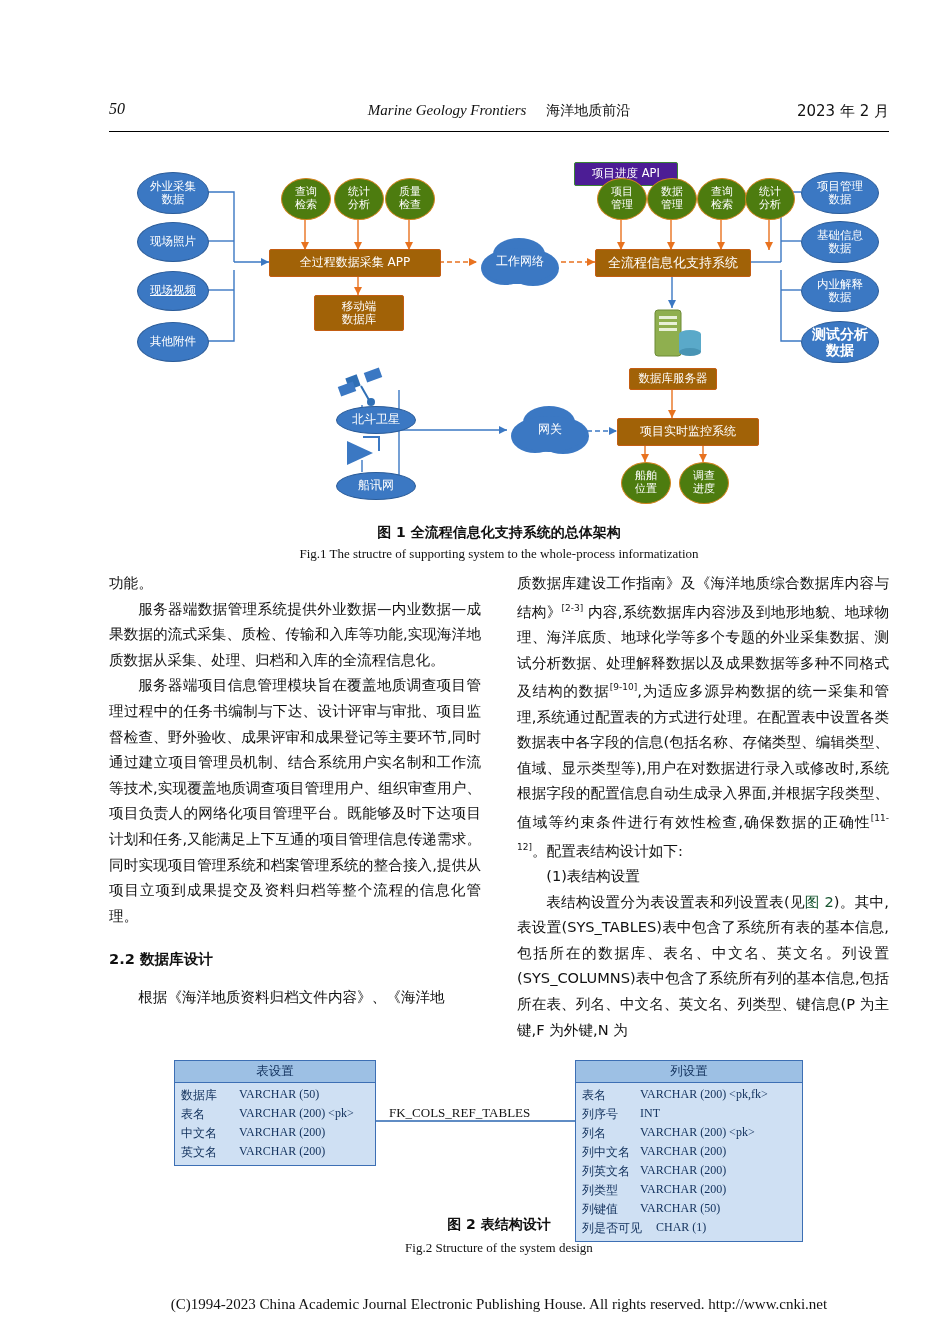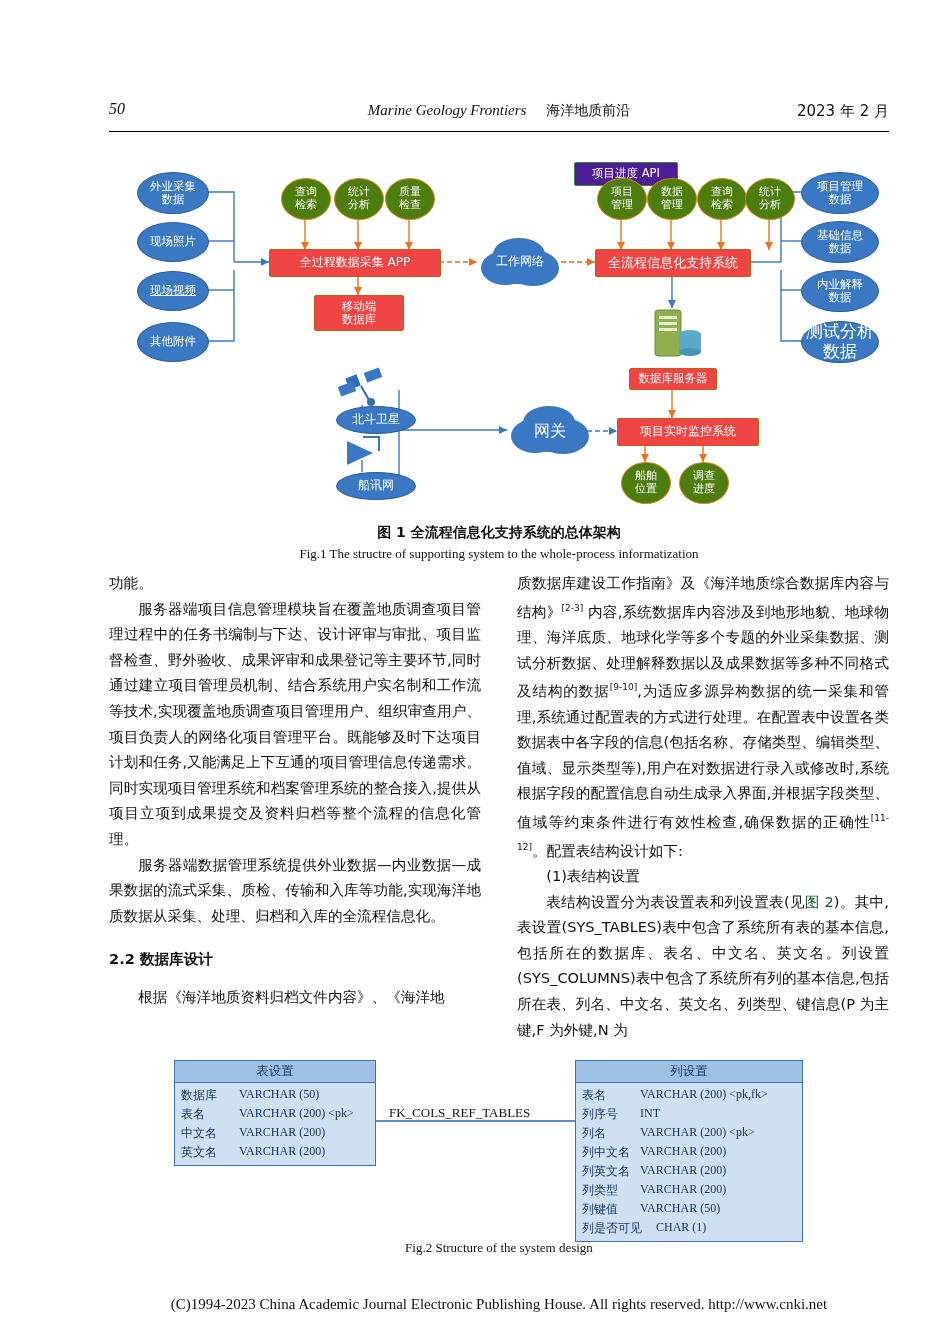--- a/index.html
+++ b/index.html
@@ -18,21 +18,21 @@
   .runhead .center .cn{font-family:"DejaVu Sans",sans-serif;font-size:14px;text-align:center;}
   .runhead .date{position:absolute;right:0;top:2px;font-size:15px;font-family:"DejaVu Sans",sans-serif;}
   .rule{position:absolute;left:85px;top:131px;width:780px;height:1px;background:#000;}
 
   
   .fig1{position:absolute;left:85px;top:140px;width:780px;height:375px;}
   .node{position:absolute;display:flex;align-items:center;justify-content:center;text-align:center;
         font-family:"DejaVu Sans",sans-serif;color:#fff;line-height:1.15;}
   .ell{border-radius:50%;background:#3b78c3;border:1px solid #2b5c99;}
   .ell2{border-radius:50%;background:#4d7c0f;border:1px solid #d2831e;}
-  .rect{background:#ef4444;border:1px solid #c45d12;border-radius:2px;}
+  .rect{background:#a16207;border:1px solid #c45d12;border-radius:2px;}
   .green{background:#4c1d95;border:1px solid #3a8536;border-radius:2px;}
   .cloud{position:absolute;}
   .cap{position:absolute;width:780px;text-align:center;}
   .cap.cn{font-family:"DejaVu Sans",sans-serif;font-weight:bold;font-size:14px;}
   .cap.en{font-size:13px;}
 
   
   .col{position:absolute;width:372px;font-family:"DejaVu Sans",sans-serif;font-size:14.6px;line-height:25.6px;text-align:justify;}
   .colL{left:85px;}
   .colR{left:493px;}
@@ -204,21 +204,21 @@
 数据</span>
     </div>
     <div class="node ell" style="left:692px;top:81px;width:76px;height:40px;font-size:11.5px;">
       <span style="white-space:pre-line;">基础信息
 数据</span>
     </div>
     <div class="node ell" style="left:692px;top:130px;width:76px;height:40px;font-size:11.5px;">
       <span style="white-space:pre-line;">内业解释
 数据</span>
     </div>
-    <div class="node ell" style="left:692px;top:181px;width:76px;height:40px;font-size:17px;">
+    <div class="node ell" style="left:692px;top:181px;width:76px;height:40px;font-size:14px;font-weight:bold;">
       <span style="white-space:pre-line;">测试分析
 数据</span>
     </div>
 
     <svg style="position:absolute;left:540px;top:168px;" width="56" height="58">
       <rect x="6" y="2" width="26" height="46" rx="3" fill="#8faf4f" stroke="#6d8a37"></rect>
       <rect x="10" y="8" width="18" height="3" fill="#e8f0d8"></rect>
       <rect x="10" y="14" width="18" height="3" fill="#e8f0d8"></rect>
       <rect x="10" y="20" width="18" height="3" fill="#e8f0d8"></rect>
       <ellipse cx="41" cy="26" rx="11" ry="4" fill="#5aa9c9"></ellipse>
@@ -246,21 +246,21 @@
     <div class="node ell" style="left:227px;top:332px;width:78px;height:26px;font-size:12px;">
       <span>船讯网</span>
     </div>
 
     <svg class="cloud" style="left:396px;top:262px;" width="90" height="58">
       <ellipse cx="30" cy="34" rx="24" ry="17" fill="#3b78c3"></ellipse>
       <ellipse cx="58" cy="34" rx="26" ry="18" fill="#3b78c3"></ellipse>
       <ellipse cx="44" cy="20" rx="26" ry="16" fill="#3b78c3"></ellipse>
       <ellipse cx="44" cy="32" rx="36" ry="18" fill="#3b78c3"></ellipse>
     </svg>
-    <div class="node" style="left:396px;top:281px;width:90px;height:20px;font-size:16px;">
+    <div class="node" style="left:396px;top:281px;width:90px;height:20px;font-size:12px;font-family:Liberation Mono, monospace;">
       <span>网关</span>
     </div>
 
     <div class="node rect" style="left:508px;top:278px;width:140px;height:26px;font-size:12px;">
       <span>项目实时监控系统</span>
     </div>
     <div class="node ell2" style="left:512px;top:322px;width:48px;height:40px;font-size:11px;">
       <span style="white-space:pre-line;">船舶
 位置</span>
     </div>
@@ -268,22 +268,22 @@
       <span style="white-space:pre-line;">调查
 进度</span>
     </div>
   </div>
 
   <div class="cap cn" style="left:85px;top:524px;">图 1    全流程信息化支持系统的总体架构</div>
   <div class="cap en" style="left:85px;top:546px;">Fig.1    The structre of supporting system to the whole-process informatization</div>
 
   <div class="col colL" style="top:570px;">
     <p>功能。</p>
+    <p class="ind">服务器端数据管理系统提供外业数据—内业数据—成果数据的流式采集、质检、传输和入库等功能,实现海洋地质数据从采集、处理、归档和入库的全流程信息化。</p>
     <p class="ind">服务器端项目信息管理模块旨在覆盖地质调查项目管理过程中的任务书编制与下达、设计评审与审批、项目监督检查、野外验收、成果评审和成果登记等主要环节,同时通过建立项目管理员机制、结合系统用户实名制和工作流等技术,实现覆盖地质调查项目管理用户、组织审查用户、项目负责人的网络化项目管理平台。既能够及时下达项目计划和任务,又能满足上下互通的项目管理信息传递需求。同时实现项目管理系统和档案管理系统的整合接入,提供从项目立项到成果提交及资料归档等整个流程的信息化管理。</p>
-    <p class="ind">服务器端数据管理系统提供外业数据—内业数据—成果数据的流式采集、质检、传输和入库等功能,实现海洋地质数据从采集、处理、归档和入库的全流程信息化。</p>
     <p class="sec" style="margin-top:18px;">2.2    数据库设计</p>
     <p class="ind" style="margin-top:12px;">根据《海洋地质资料归档文件内容》、《海洋地</p>
   </div>
 
   <div class="col colR" style="top:570px;">
     <p>质数据库建设工作指南》及《海洋地质综合数据库内容与结构》<sup>[2-3]</sup> 内容,系统数据库内容涉及到地形地貌、地球物理、海洋底质、地球化学等多个专题的外业采集数据、测试分析数据、处理解释数据以及成果数据等多种不同格式及结构的数据<sup>[9-10]</sup>,为适应多源异构数据的统一采集和管理,系统通过配置表的方式进行处理。在配置表中设置各类数据表中各字段的信息(包括名称、存储类型、编辑类型、值域、显示类型等),用户在对数据进行录入或修改时,系统根据字段的配置信息自动生成录入界面,并根据字段类型、值域等约束条件进行有效性检查,确保数据的正确性<sup>[11-12]</sup>。配置表结构设计如下:</p>
     <p class="ind">(1)表结构设置</p>
     <p class="ind">表结构设置分为表设置表和列设置表(见<span class="lnk">图 2</span>)。其中,表设置(SYS_TABLES)表中包含了系统所有表的基本信息,包括所在的数据库、表名、中文名、英文名。列设置(SYS_COLUMNS)表中包含了系统所有列的基本信息,包括所在表、列名、中文名、英文名、列类型、键信息(P 为主键,F 为外键,N 为</p>
   </div>
 
@@ -353,16 +353,17 @@
             <span class="v">VARCHAR (50)</span>
           </div>
         <div class="rw">
             <span class="k" style="width:74px;">列是否可见</span>
             <span class="v">CHAR (1)</span>
           </div>
       </div>
     </div>
   </div>
 
+  <div class="cap cn" style="left:85px;top:1216px;">图 2    表结构设计</div>
   <div class="cap en" style="left:85px;top:1240px;">Fig.2    Structure of the system design</div>
 
   <div class="footer">(C)1994-2023 China Academic Journal Electronic Publishing House. All rights reserved.    http://www.cnki.net</div>
 </div>
 
 </body></html>

